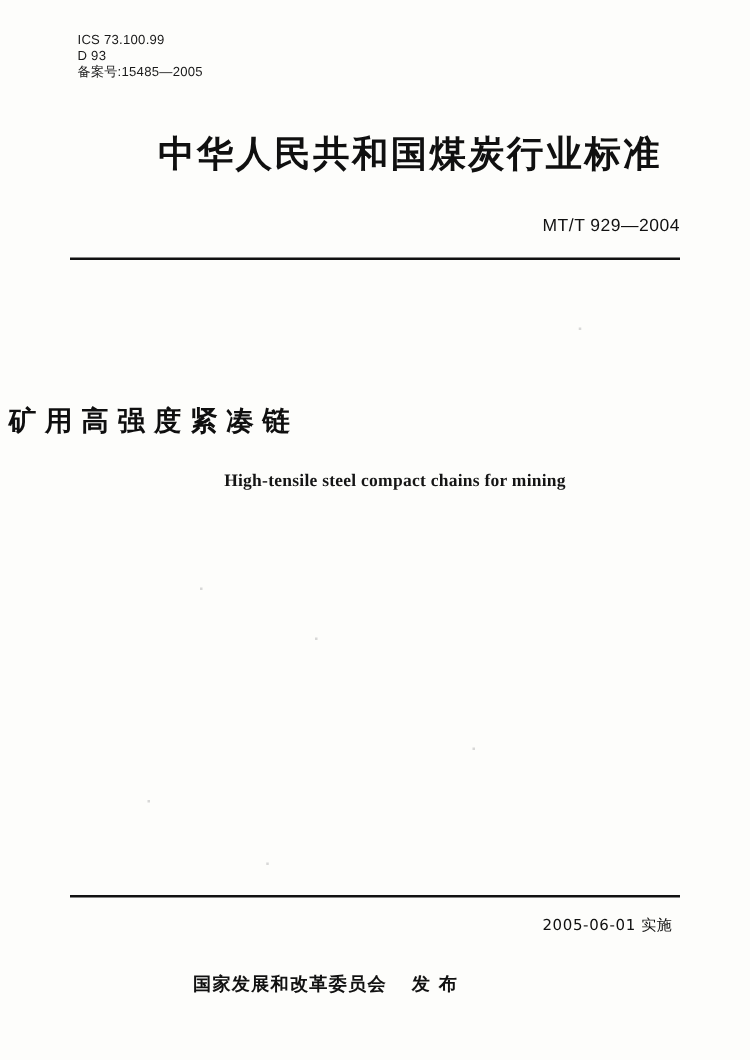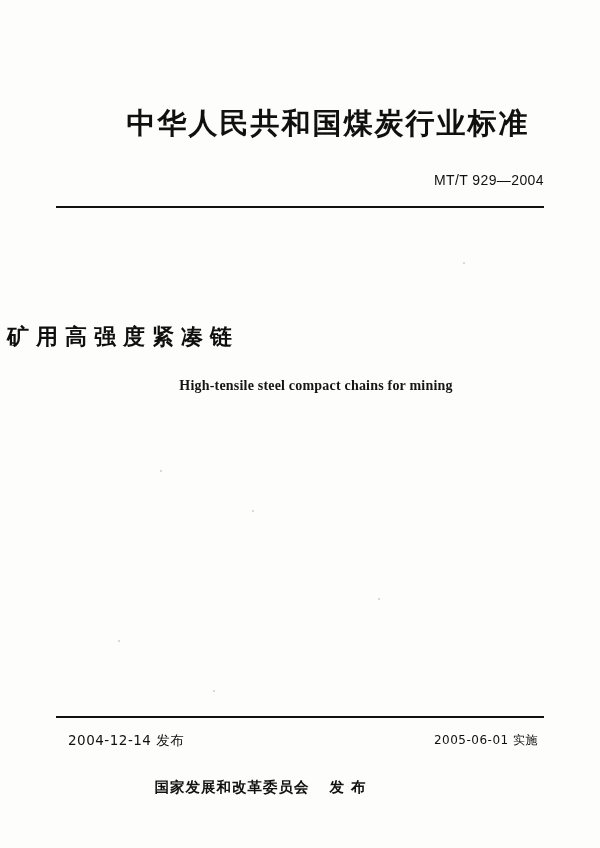--- a/index.html
+++ b/index.html
@@ -157,34 +157,38 @@
     height: 2px;
     opacity: .55;
   }
 </style>
 </head>
 <body>
 
 <div class="page">
   <div class="sheet">
 
+    <div class="ics-block">
+      <div>ICS 73.100.99</div>
+      <div>D 93</div>
+      <div>备案号:15485—2005</div>
+    </div>
 
 
     <div class="std-title">中华人民共和国煤炭行业标准</div>
 
     <div class="std-code">MT/T 929—2004</div>
 
     <div class="rule rule-top"></div>
 
     <div class="subject-cn">矿用高强度紧凑链</div>
     <div class="subject-en">High-tensile steel compact chains for mining</div>
 
     <div class="rule rule-bottom"></div>
 
-    <div class="issue-date">2004-12-14 发布</div>
     <div class="effective-date">2005-06-01 实施</div>
 
     <div class="issuer">
       <span>国家发展和改革委员会</span><span class="gap"></span><span>发 布</span>
     </div>
 
     <div class="speck" style="left:160px; top:470px;"></div>
     <div class="speck" style="left:252px; top:510px;"></div>
     <div class="speck" style="left:378px; top:598px;"></div>
     <div class="speck" style="left:118px; top:640px;"></div>

